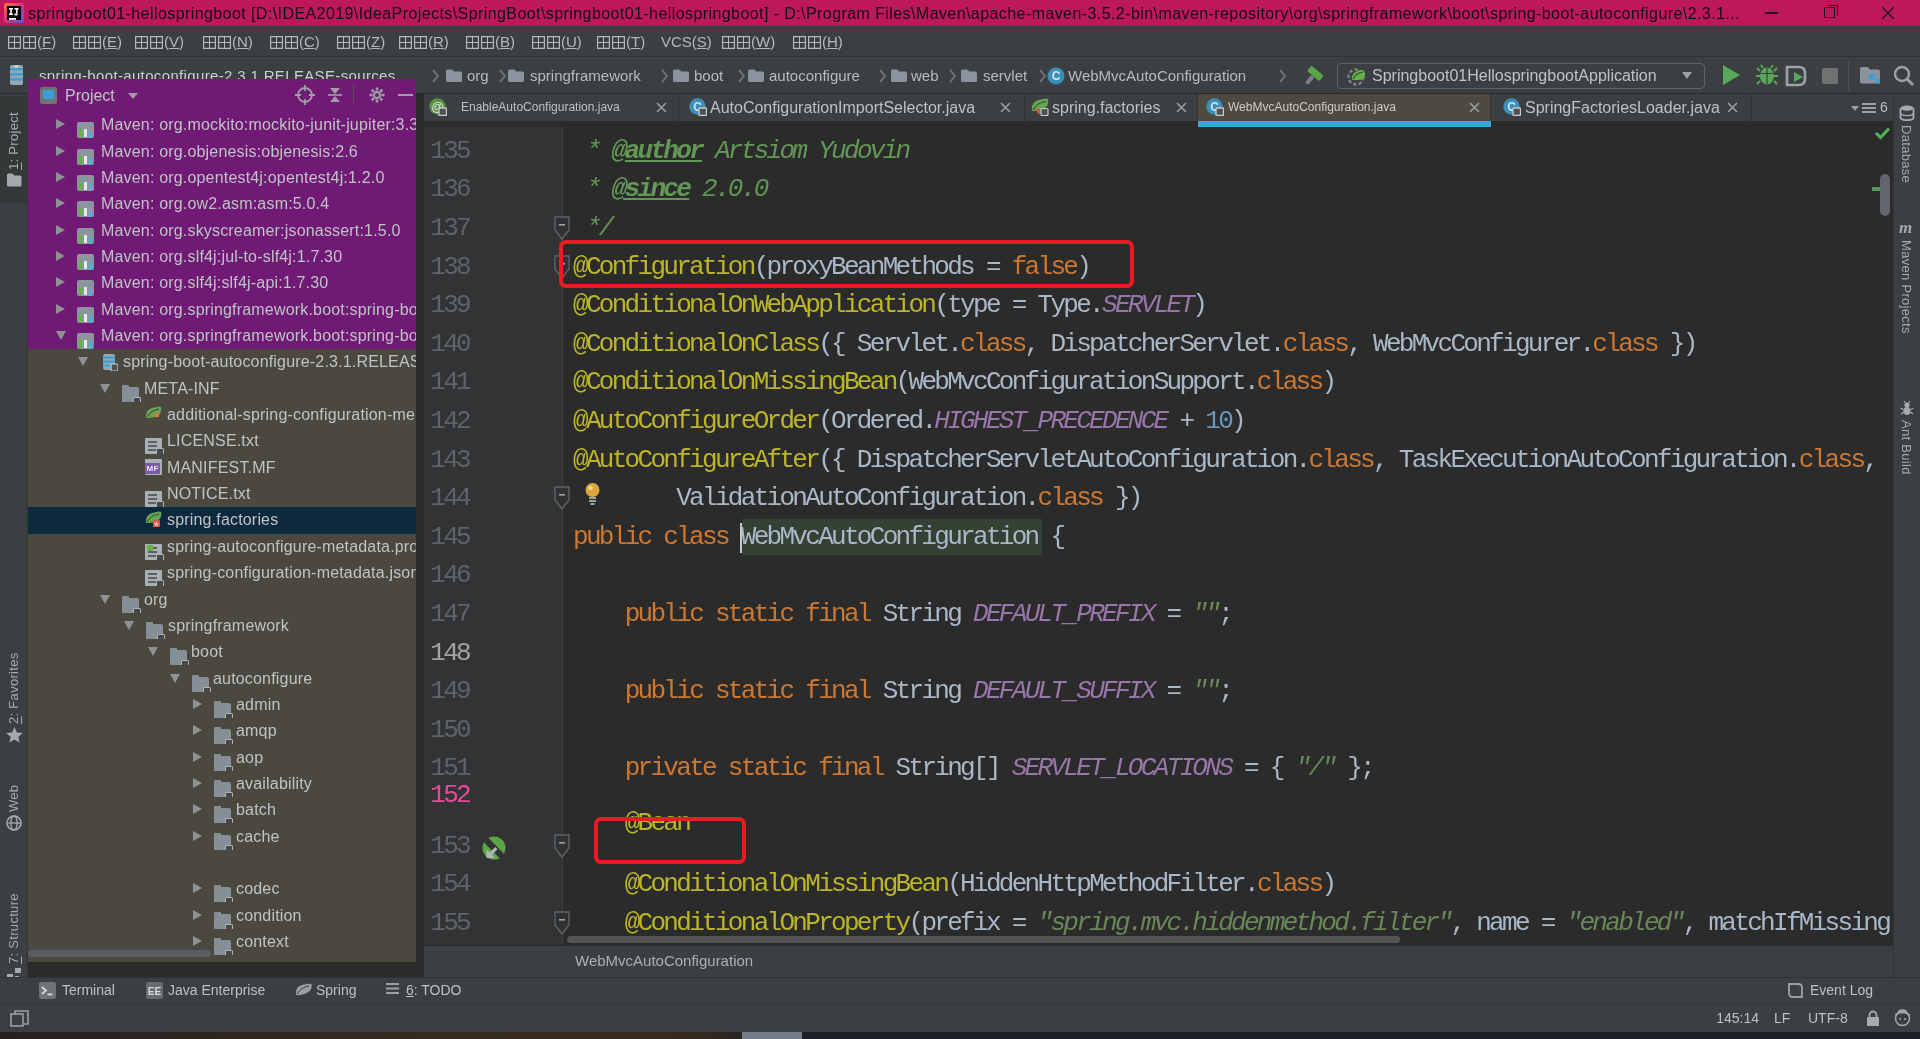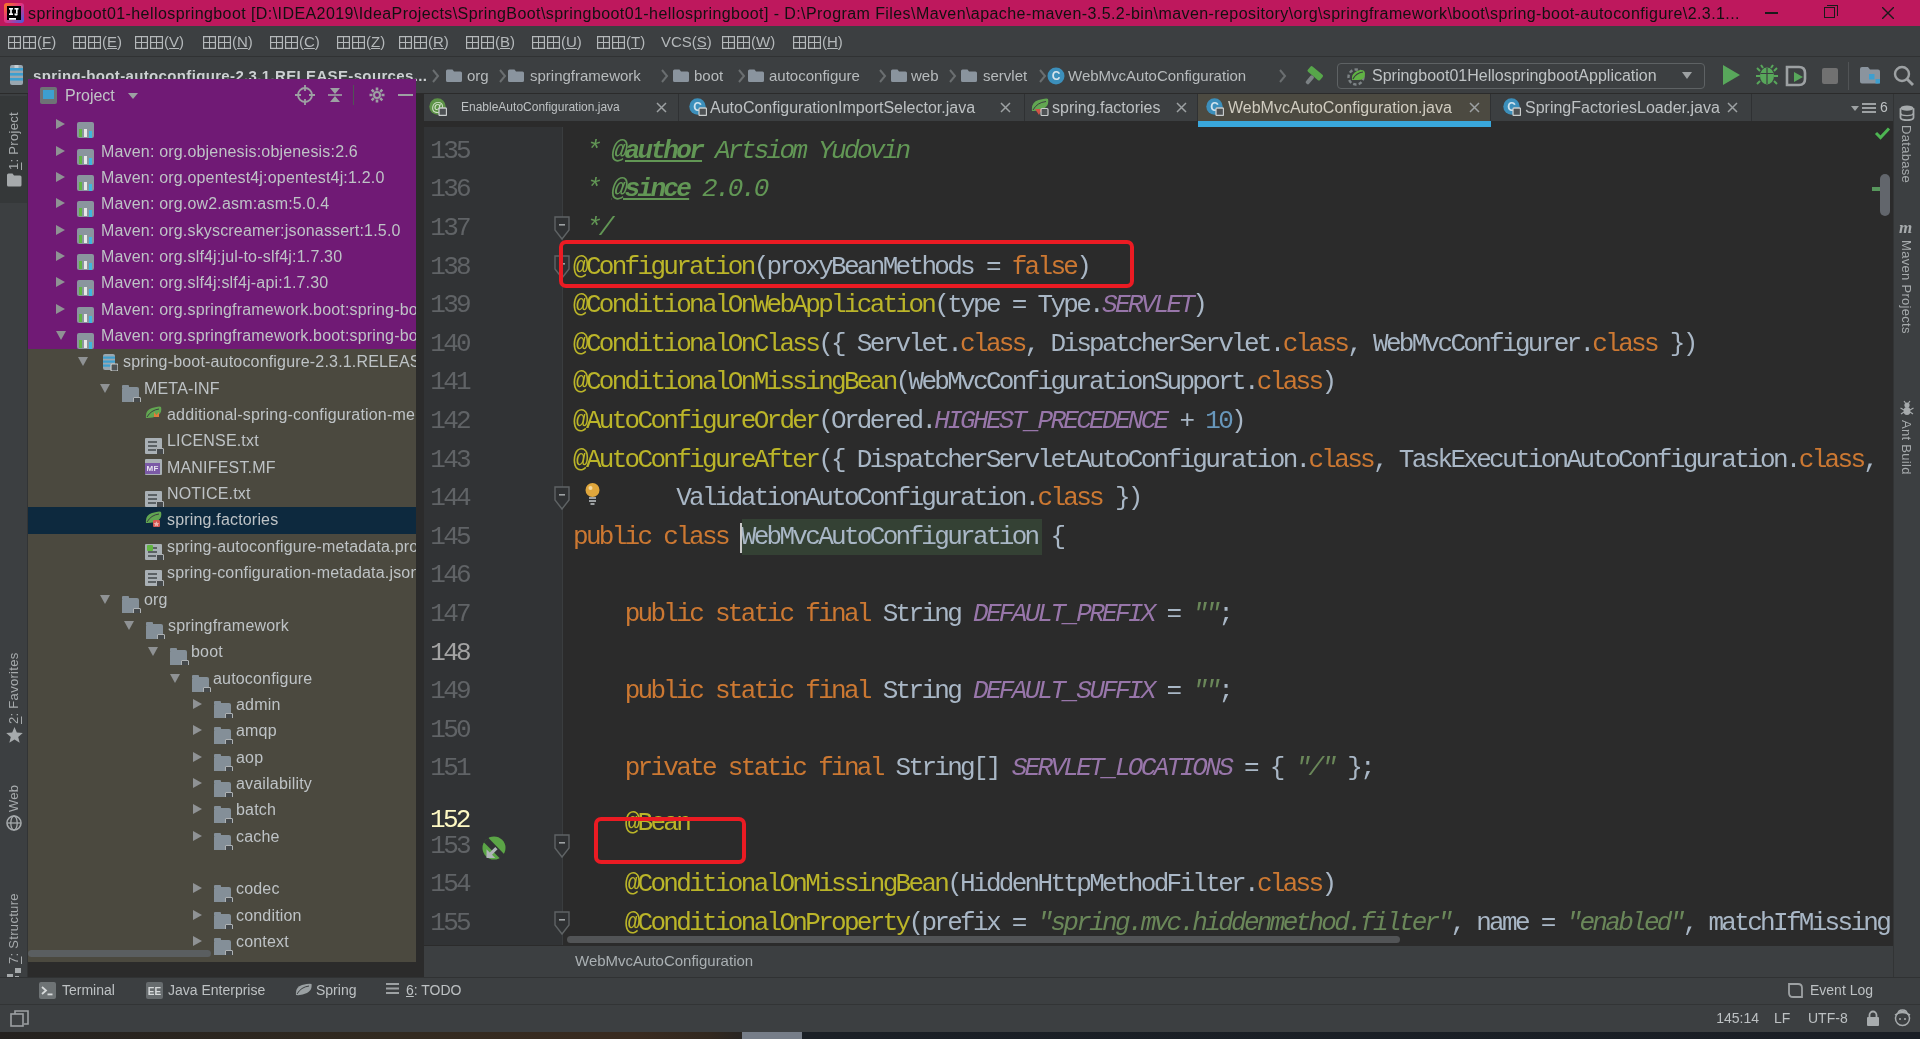--- a/index.html
+++ b/index.html
@@ -81,21 +81,21 @@
 <div class="mi" style="left:793px"><span class="kj"></span><span class="kj"></span>(<u>H</u>)</div>
 </div>
 <div class="a" style="left:0;top:57px;width:1920px;height:37px;background:#3c3f41;border-bottom:1px solid #2b2b2b">
 <svg class="a" style="left:8px;top:7px" width="17" height="22">
 <rect x="2" y="1" width="13" height="20" rx="2" fill="#9aa7b0"></rect>
 <rect x="2" y="4" width="13" height="2.6" fill="#3d9fd0"></rect>
       <rect x="2" y="9" width="13" height="2.6" fill="#3d9fd0"></rect>
       <rect x="2" y="14" width="13" height="2.6" fill="#3d9fd0"></rect>
 <rect x="6.5" y="1" width="4" height="3" fill="#c6ced3"></rect>
     </svg>
-<div class="crumb" style="left:33px;font-weight:bold;color:#ccd0d2;letter-spacing:0.35px">spring-boot-autoconfigure-2.3.1.RELEASE-sources...</div>
+<div class="crumb" style="left:39px;font-weight:normal;color:#ccd0d2;letter-spacing:0.35px">spring-boot-autoconfigure-2.3.1.RELEASE-sources...</div>
 <svg class="a" style="left:431px;top:12px" width="9" height="14">
       <path d="M2 1 L7 7 L2 13" fill="none" stroke="#6a6e70" stroke-width="2"></path>
     </svg>
 <svg class="a" style="left:498px;top:12px" width="9" height="14">
       <path d="M2 1 L7 7 L2 13" fill="none" stroke="#6a6e70" stroke-width="2"></path>
     </svg>
 <svg class="a" style="left:660px;top:12px" width="9" height="14">
       <path d="M2 1 L7 7 L2 13" fill="none" stroke="#6a6e70" stroke-width="2"></path>
     </svg>
 <svg class="a" style="left:737px;top:12px" width="9" height="14">
@@ -232,21 +232,21 @@
 <div class="sep" style="left:325px;top:6px;height:20px"></div>
 <svg class="a" style="left:339px;top:6px" width="20" height="20">
       <circle cx="10" cy="10" r="3" fill="none" stroke="#9da1a3" stroke-width="2"></circle>
       <g stroke="#9da1a3" stroke-width="2.6">
         <path d="M10 2.5 V5.5 M10 14.5 V17.5 M2.5 10 H5.5 M14.5 10 H17.5 M4.7 4.7 L6.8 6.8 M13.2 13.2 L15.3 15.3 M15.3 4.7 L13.2 6.8 M6.8 13.2 L4.7 15.3"></path>
       </g>
     </svg>
 <div class="a" style="left:370px;top:14.5px;width:15px;height:2.4px;background:#9da1a3"></div>
 <div class="a" style="left:0;top:270px;width:396px;height:613px;background:#4b493f"></div>
 <div class="a" style="left:0;top:428px;width:396px;height:27px;background:#0d293e"></div>
-<div class="trow" style="left:0;top:32.2px"><i class="arr arrc a" style="left:28px;top:8px"></i><span class="tico mvn a" style="left:49px;top:5px"></span></div>
+<div class="trow" style="left:0;top:32.2px"><i class="arr arrc a" style="left:28px;top:8px"></i><span class="tico mvn a" style="left:49px;top:5px"></span><span class="a" style="left:73px">Maven: org.mockito:mockito-junit-jupiter:3.3</span></div>
 <div class="trow" style="left:0;top:58.6px"><i class="arr arrc a" style="left:28px;top:8px"></i><span class="tico mvn a" style="left:49px;top:5px"></span><span class="a" style="left:73px">Maven: org.objenesis:objenesis:2.6</span></div>
 <div class="trow" style="left:0;top:84.9px"><i class="arr arrc a" style="left:28px;top:8px"></i><span class="tico mvn a" style="left:49px;top:5px"></span><span class="a" style="left:73px">Maven: org.opentest4j:opentest4j:1.2.0</span></div>
 <div class="trow" style="left:0;top:111.3px"><i class="arr arrc a" style="left:28px;top:8px"></i><span class="tico mvn a" style="left:49px;top:5px"></span><span class="a" style="left:73px">Maven: org.ow2.asm:asm:5.0.4</span></div>
 <div class="trow" style="left:0;top:137.6px"><i class="arr arrc a" style="left:28px;top:8px"></i><span class="tico mvn a" style="left:49px;top:5px"></span><span class="a" style="left:73px">Maven: org.skyscreamer:jsonassert:1.5.0</span></div>
 <div class="trow" style="left:0;top:163.9px"><i class="arr arrc a" style="left:28px;top:8px"></i><span class="tico mvn a" style="left:49px;top:5px"></span><span class="a" style="left:73px">Maven: org.slf4j:jul-to-slf4j:1.7.30</span></div>
 <div class="trow" style="left:0;top:190.3px"><i class="arr arrc a" style="left:28px;top:8px"></i><span class="tico mvn a" style="left:49px;top:5px"></span><span class="a" style="left:73px">Maven: org.slf4j:slf4j-api:1.7.30</span></div>
 <div class="trow" style="left:0;top:216.7px"><i class="arr arrc a" style="left:28px;top:8px"></i><span class="tico mvn a" style="left:49px;top:5px"></span><span class="a" style="left:73px">Maven: org.springframework.boot:spring-bo</span></div>
 <div class="trow" style="left:0;top:243.0px"><i class="arr arre a" style="left:28px;top:9px"></i><span class="tico mvn a" style="left:49px;top:5px"></span><span class="a" style="left:73px">Maven: org.springframework.boot:spring-bo</span></div>
 <div class="trow" style="left:0;top:269.4px"><i class="arr arre a" style="left:50px;top:9px"></i><svg class="a" style="left:73px;top:5px" width="17" height="18">
         <rect x="2" y="1" width="12" height="16" rx="2" fill="#9aa7b0"></rect>
@@ -323,21 +323,21 @@
 <div class="a" style="left:1052px;top:94px;height:27px;line-height:27px;font-size:16px;color:#bdc1c3;white-space:pre">spring.factories</div>
 <svg class="a" style="left:1176px;top:102px" width="11" height="11">
     <path d="M1 1 L10 10 M10 1 L1 10" stroke="#9da1a3" stroke-width="1.5"></path>
   </svg>
 <div class="a" style="left:1198px;top:94px;width:293px;height:27px;border-right:1px solid #2f3133"></div>
 <svg class="a" style="left:1206px;top:98px" width="18" height="18">
     <circle cx="8.5" cy="8.5" r="8.2" fill="#3c8fbb"></circle>
     <text x="8.5" y="13" text-anchor="middle" font-size="12" font-weight="bold" fill="#cfe3ee" font-family="Liberation Sans">C</text>
     <rect x="10" y="10" width="7.5" height="7.5" rx="1" fill="#4e5254" stroke="#c8cccc" stroke-width="1.3"></rect>
   </svg>
-<div class="a" style="left:1228px;top:94px;height:27px;line-height:27px;font-size:16px;color:#d0ccc0;white-space:pre">WebMvcAutoConfiguration.java</div>
+<div class="a" style="left:1228px;top:94px;height:27px;line-height:27px;font-size:12px;color:#d0ccc0;white-space:pre">WebMvcAutoConfiguration.java</div>
 <svg class="a" style="left:1469px;top:102px" width="11" height="11">
     <path d="M1 1 L10 10 M10 1 L1 10" stroke="#9da1a3" stroke-width="1.5"></path>
   </svg>
 <div class="a" style="left:1491px;top:94px;width:261px;height:27px;border-right:1px solid #2f3133"></div>
 <svg class="a" style="left:1503px;top:98px" width="18" height="18">
     <circle cx="8.5" cy="8.5" r="8.2" fill="#3c8fbb"></circle>
     <text x="8.5" y="13" text-anchor="middle" font-size="12" font-weight="bold" fill="#cfe3ee" font-family="Liberation Sans">C</text>
     <rect x="10" y="10" width="7.5" height="7.5" rx="1" fill="#4e5254" stroke="#c8cccc" stroke-width="1.3"></rect>
   </svg>
 <div class="a" style="left:1525px;top:94px;height:27px;line-height:27px;font-size:16px;color:#bdc1c3;white-space:pre">SpringFactoriesLoader.java</div>
@@ -375,21 +375,21 @@
 <div class="a mono" style="left:149px;top:390.7px;height:38.6px;line-height:38.6px"><span class="cK">public class </span><span class="cP">WebMvcAutoConfiguration</span><span class="cP"> {</span></div>
 <div class="a mono" style="left:6px;top:429.3px;width:39px;height:38.6px;line-height:38.6px;text-align:right;color:#606366">146</div>
 <div class="a mono" style="left:6px;top:467.9px;width:39px;height:38.6px;line-height:38.6px;text-align:right;color:#606366">147</div>
 <div class="a mono" style="left:149px;top:467.9px;height:38.6px;line-height:38.6px"><span class="cP">    </span><span class="cK">public static final </span><span class="cP">String </span><span class="cC">DEFAULT_PREFIX</span><span class="cP"> = </span><span class="cS">""</span><span class="cP">;</span></div>
 <div class="a mono" style="left:6px;top:506.5px;width:39px;height:38.6px;line-height:38.6px;text-align:right;color:#a3a3a3">148</div>
 <div class="a mono" style="left:6px;top:545.1px;width:39px;height:38.6px;line-height:38.6px;text-align:right;color:#606366">149</div>
 <div class="a mono" style="left:149px;top:545.1px;height:38.6px;line-height:38.6px"><span class="cP">    </span><span class="cK">public static final </span><span class="cP">String </span><span class="cC">DEFAULT_SUFFIX</span><span class="cP"> = </span><span class="cS">""</span><span class="cP">;</span></div>
 <div class="a mono" style="left:6px;top:583.7px;width:39px;height:38.6px;line-height:38.6px;text-align:right;color:#606366">150</div>
 <div class="a mono" style="left:6px;top:622.3px;width:39px;height:38.6px;line-height:38.6px;text-align:right;color:#606366">151</div>
 <div class="a mono" style="left:149px;top:622.3px;height:38.6px;line-height:38.6px"><span class="cP">    </span><span class="cK">private static final </span><span class="cP">String[] </span><span class="cC">SERVLET_LOCATIONS</span><span class="cP"> = { </span><span class="cS">"/"</span><span class="cP"> };</span></div>
-<div class="a mono" style="left:6px;top:674px;width:39px;height:38.6px;line-height:38.6px;text-align:left;color:#fef9c3">152</div>
+<div class="a mono" style="left:6px;top:649px;width:39px;height:38.6px;line-height:38.6px;text-align:right;color:#ec4899">152</div>
 <div class="a mono" style="left:6px;top:699.5px;width:39px;height:38.6px;line-height:38.6px;text-align:right;color:#606366">153</div>
 <div class="a mono" style="left:149px;top:677px;height:38.6px;line-height:38.6px"><span class="cP">    </span><span class="cA">@Bean</span></div>
 <div class="a mono" style="left:6px;top:738.1px;width:39px;height:38.6px;line-height:38.6px;text-align:right;color:#606366">154</div>
 <div class="a mono" style="left:149px;top:738.1px;height:38.6px;line-height:38.6px"><span class="cP">    </span><span class="cA">@ConditionalOnMissingBean</span><span class="cP">(HiddenHttpMethodFilter.</span><span class="cK">class</span><span class="cP">)</span></div>
 <div class="a mono" style="left:6px;top:776.7px;width:39px;height:38.6px;line-height:38.6px;text-align:right;color:#606366">155</div>
 <div class="a mono" style="left:149px;top:776.7px;height:38.6px;line-height:38.6px"><span class="cP">    </span><span class="cA">@ConditionalOnProperty</span><span class="cP">(prefix = </span><span class="cS">"spring.mvc.hiddenmethod.filter"</span><span class="cP">, name = </span><span class="cS">"enabled"</span><span class="cP">, matchIfMissing</span></div>
 <div class="a" style="left:316px;top:396px;width:2px;height:30px;background:#c8c8c8"></div>
 <svg class="a" style="left:128px;top:88px" width="20" height="27">
       <path d="M3 2 h14 v13 l-7 9 -7-9 z" fill="#2f3133" stroke="#5f6365" stroke-width="1.4"></path>
       <rect x="7" y="9" width="6" height="1.6" fill="#9da1a3"></rect>

